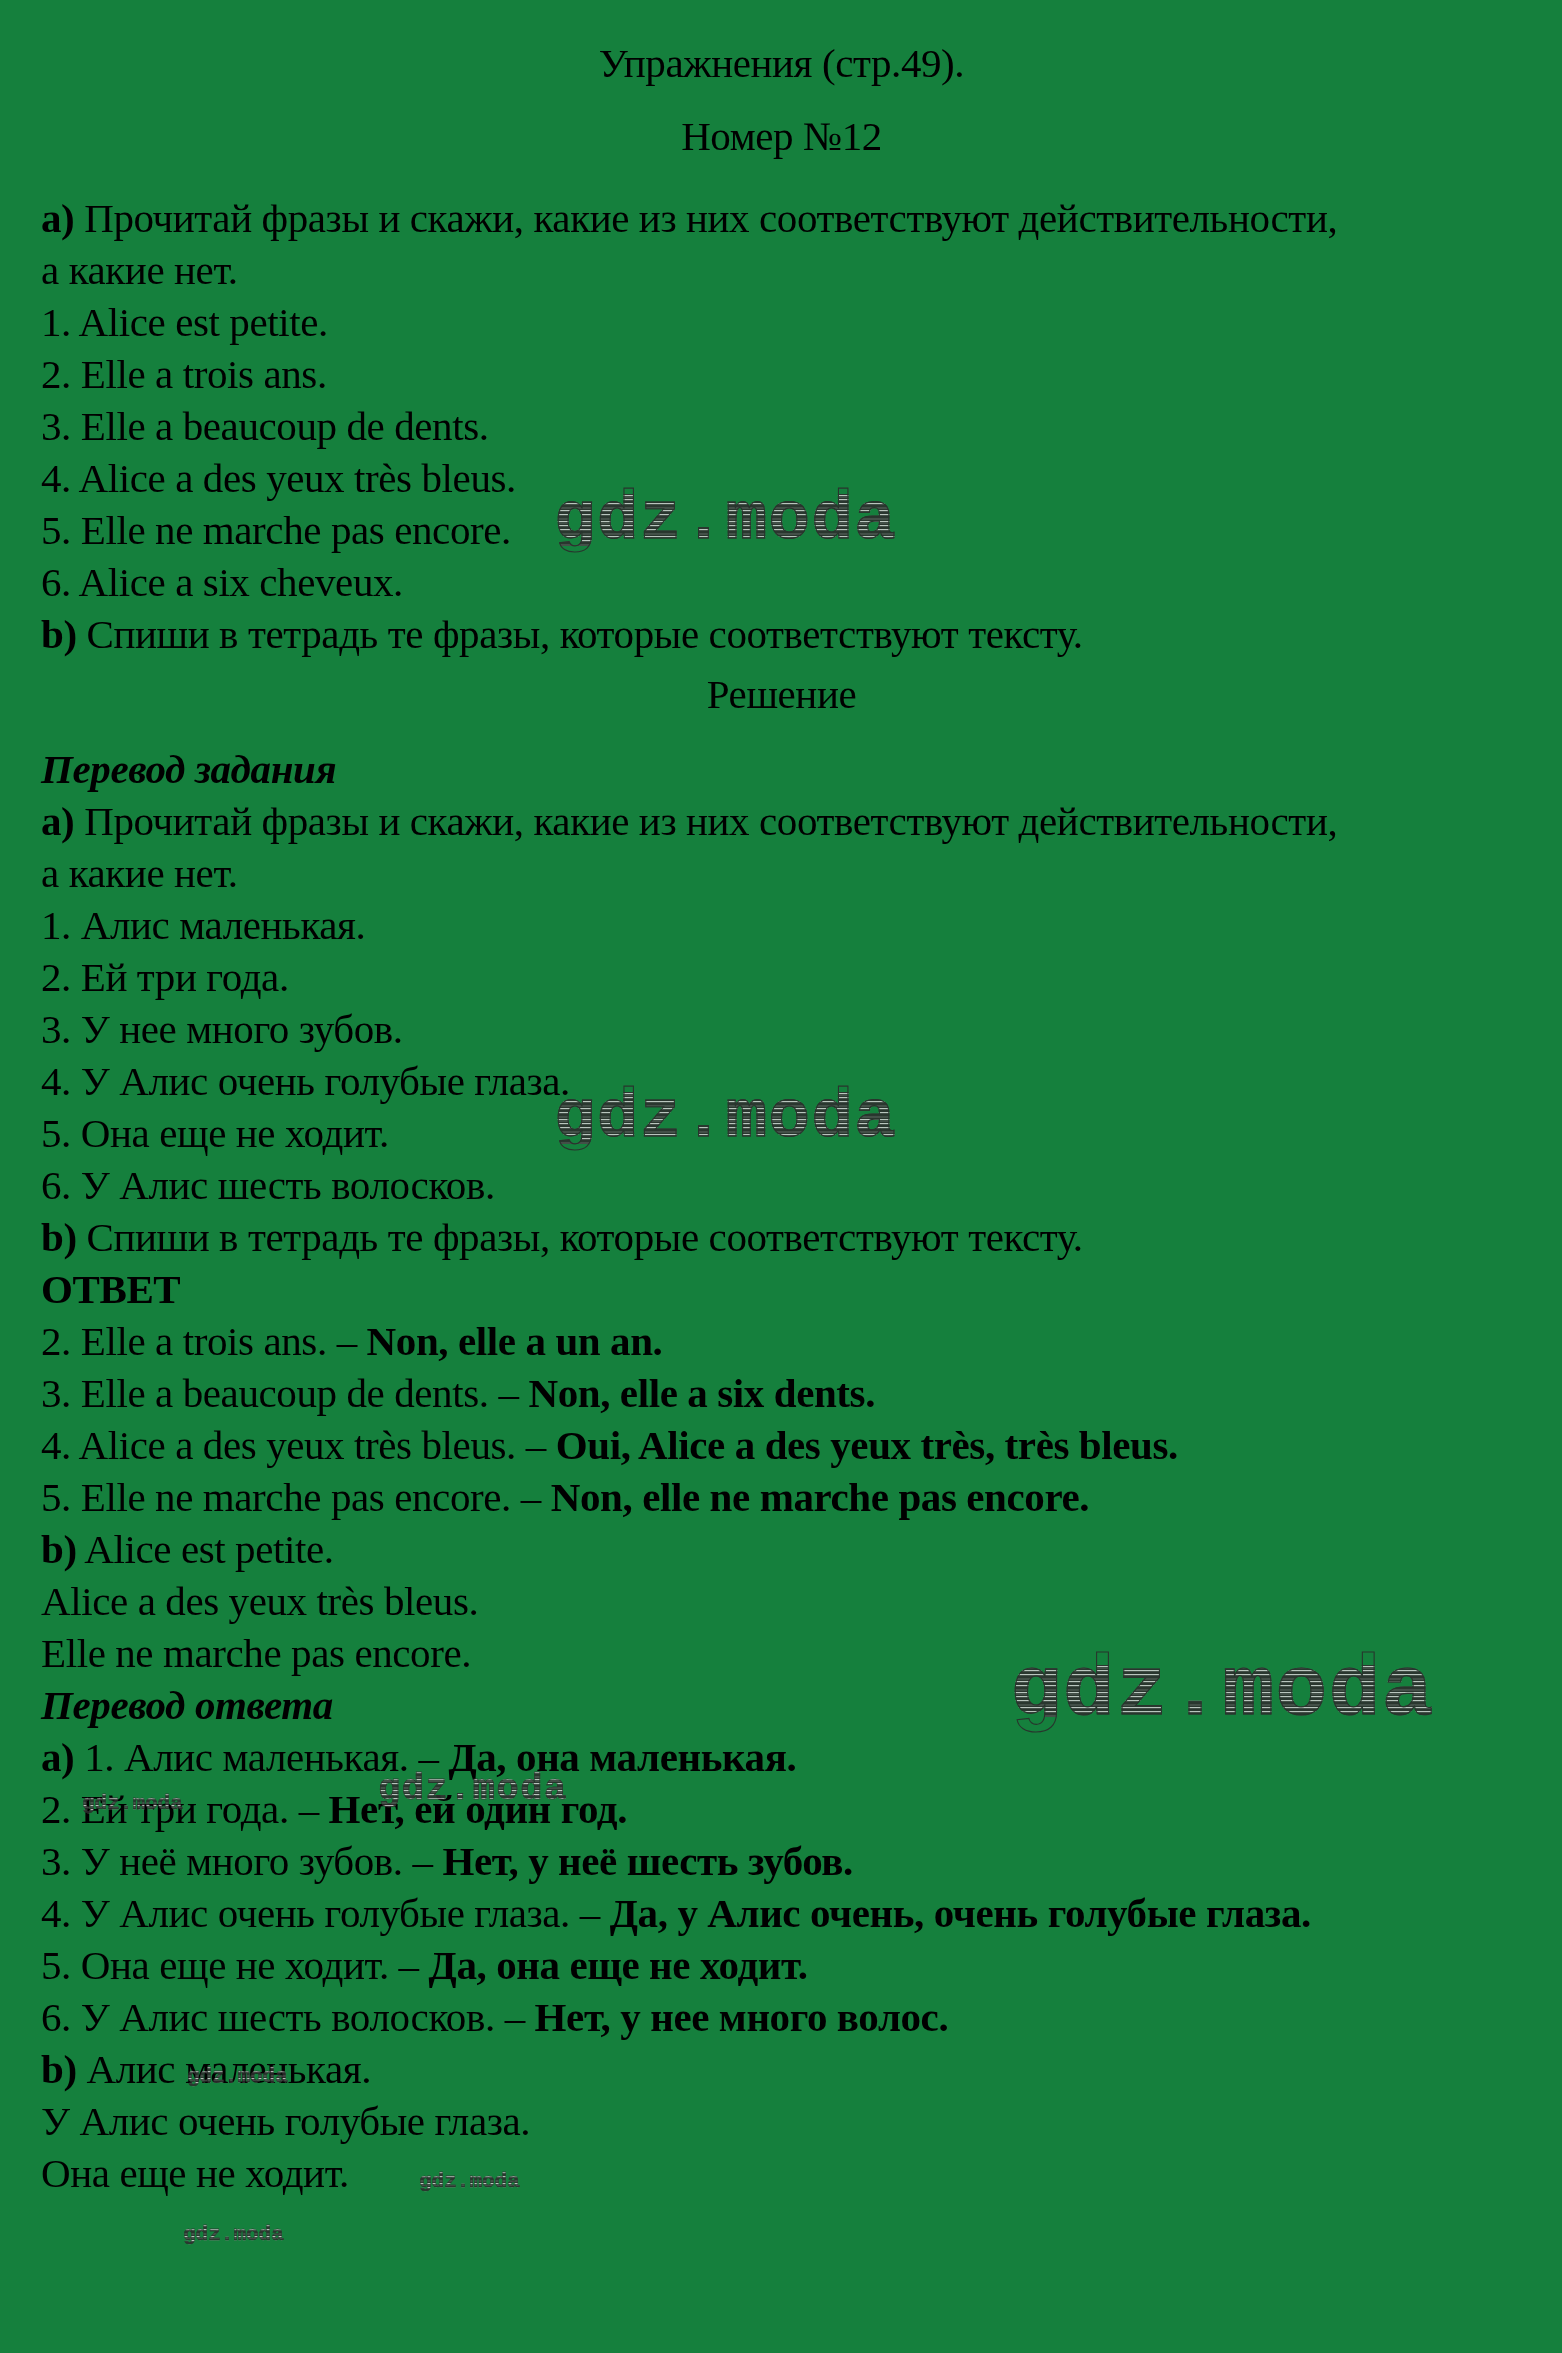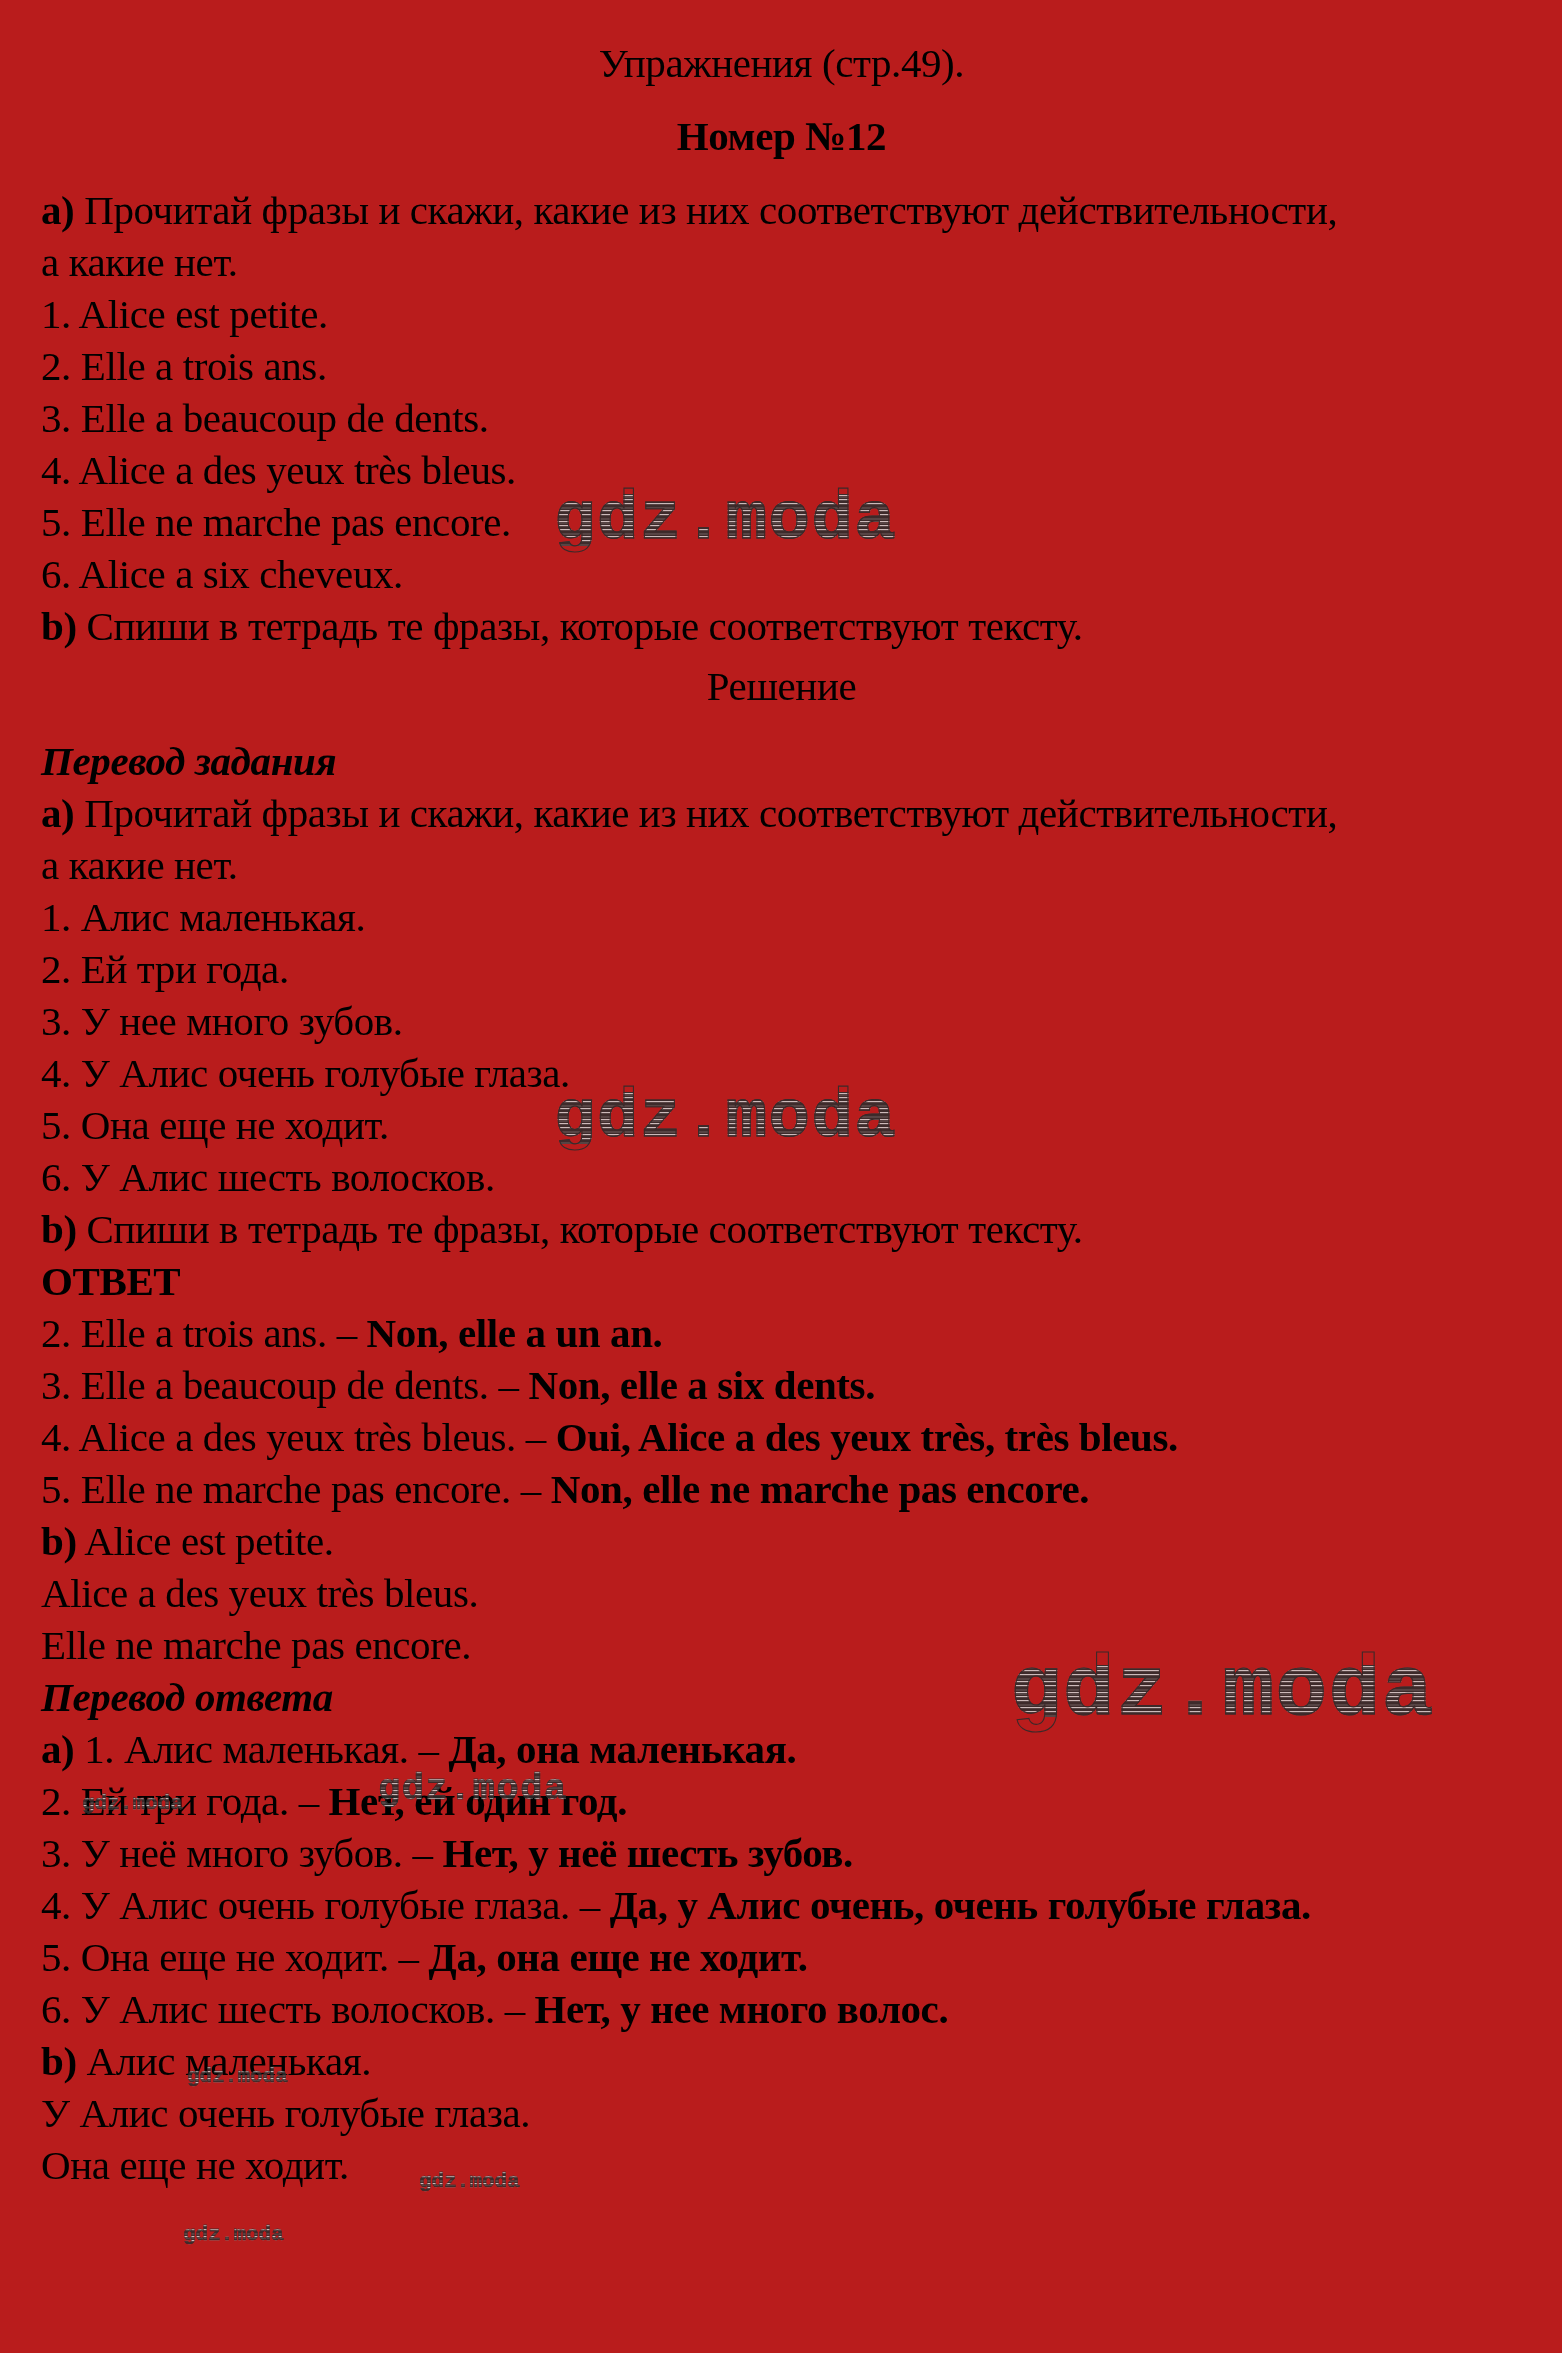--- a/index.html
+++ b/index.html
@@ -1,36 +1,36 @@
 <!DOCTYPE html>
 <html style="font-size:12px"><head>
 <meta charset="utf-8">
 <style>
   html,body{margin:0;padding:0;background:#e8e8e8;}
   .page{
     position:relative;
     width:1563px;
     height:2354px;
     margin:0 auto;
-    background:#b91c1c;
+    background:#15803d;
     color:#000;
     font-family:"Liberation Serif","DejaVu Serif",serif;
     font-size:41px;
     line-height:52px;
     box-sizing:border-box;
     padding:37px 41px 0 41px;
     overflow:hidden;
     letter-spacing:-0.4px;
   }
   .line{white-space:nowrap;}
   .center{text-align:center;}
   .b{font-weight:700;}
   .bi{font-weight:700;font-style:italic;}
   .gap-after-title{margin-bottom:21px;}
-  .gap-after-number{margin-bottom:22px;font-weight:bold;}
+  .gap-after-number{margin-bottom:30px;}
   .gap-before-solution{margin-top:7.5px;}
   .gap-after-solution{margin-bottom:23px;}
   .dash{font-weight:400;}
   
   .wm{
     position:absolute;
     font-family:Liberation Mono, monospace;
     font-weight:700;
     white-space:nowrap;
     background:repeating-linear-gradient(180deg,#2e2e2e 0px,#2e2e2e 1.5px,#cfcfcf 1.5px,#cfcfcf 2.2px,#4a4a4a 2.2px,#4a4a4a 3.7px);

